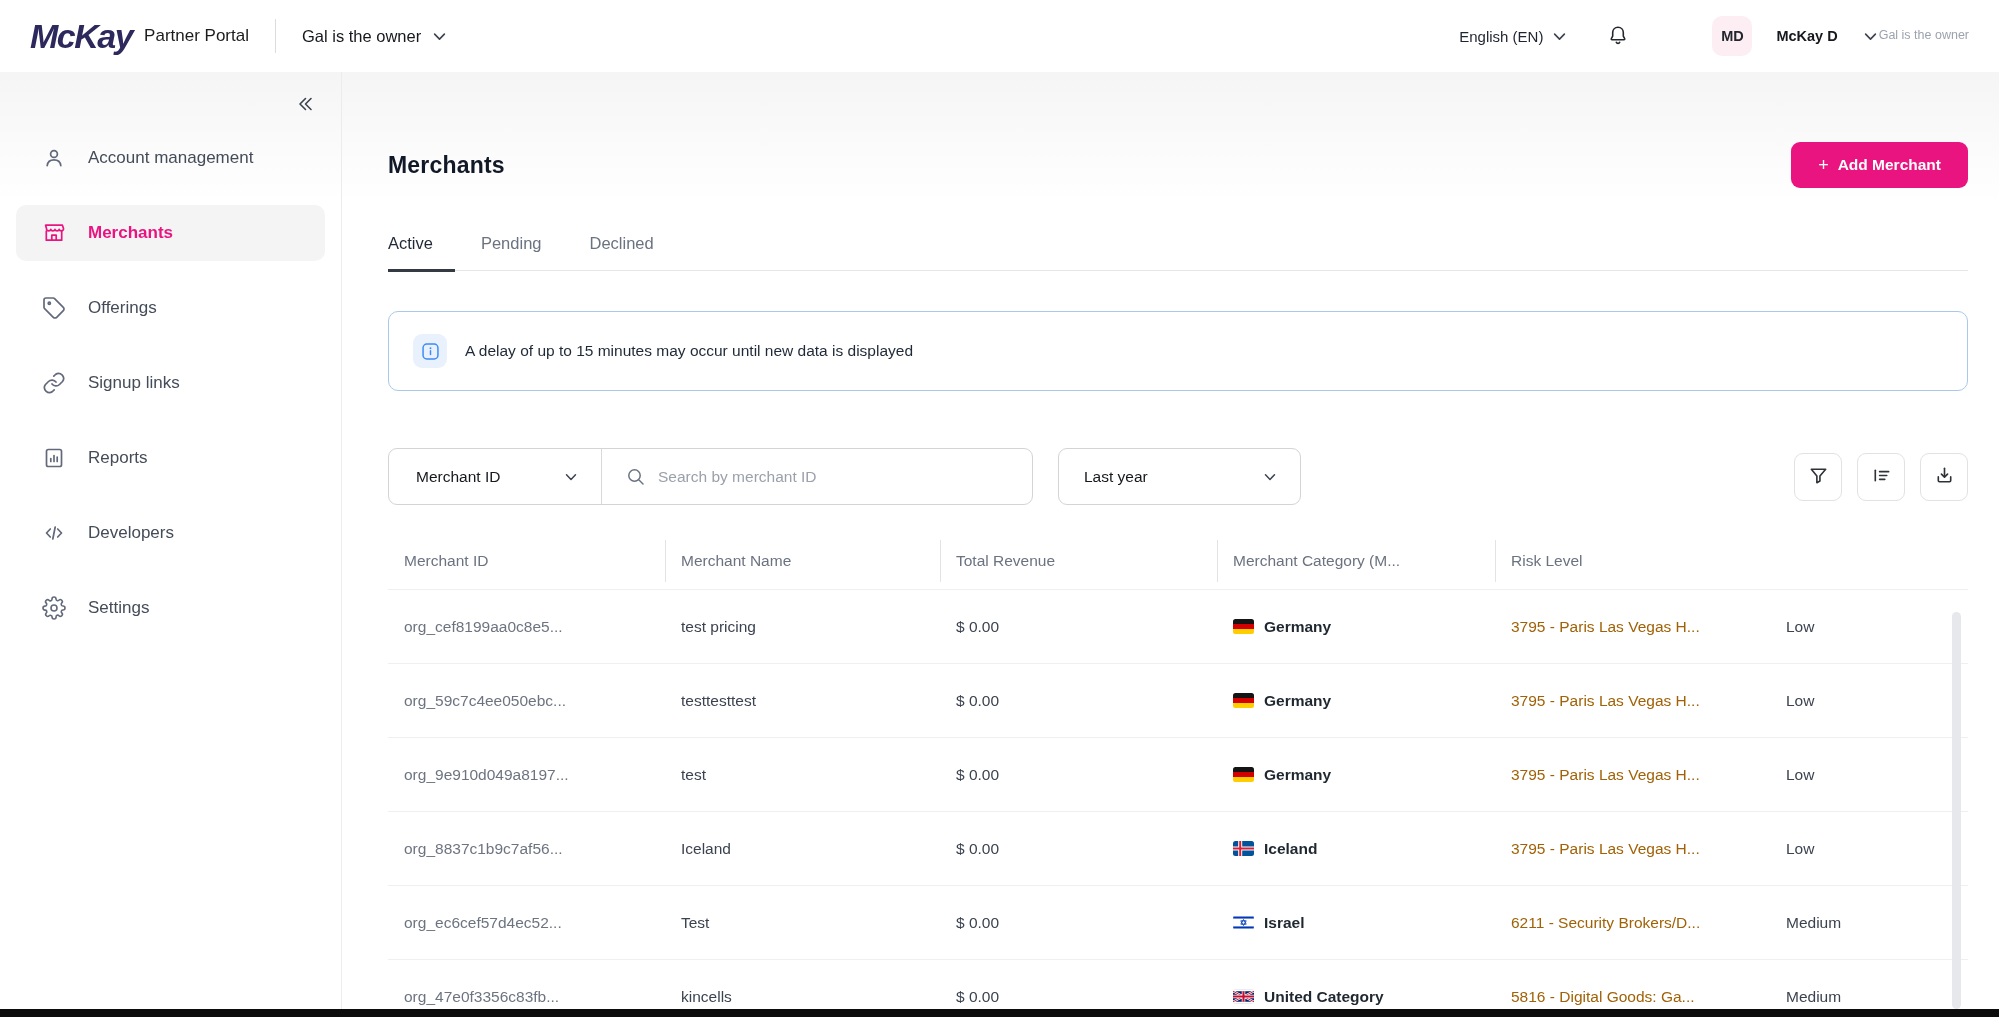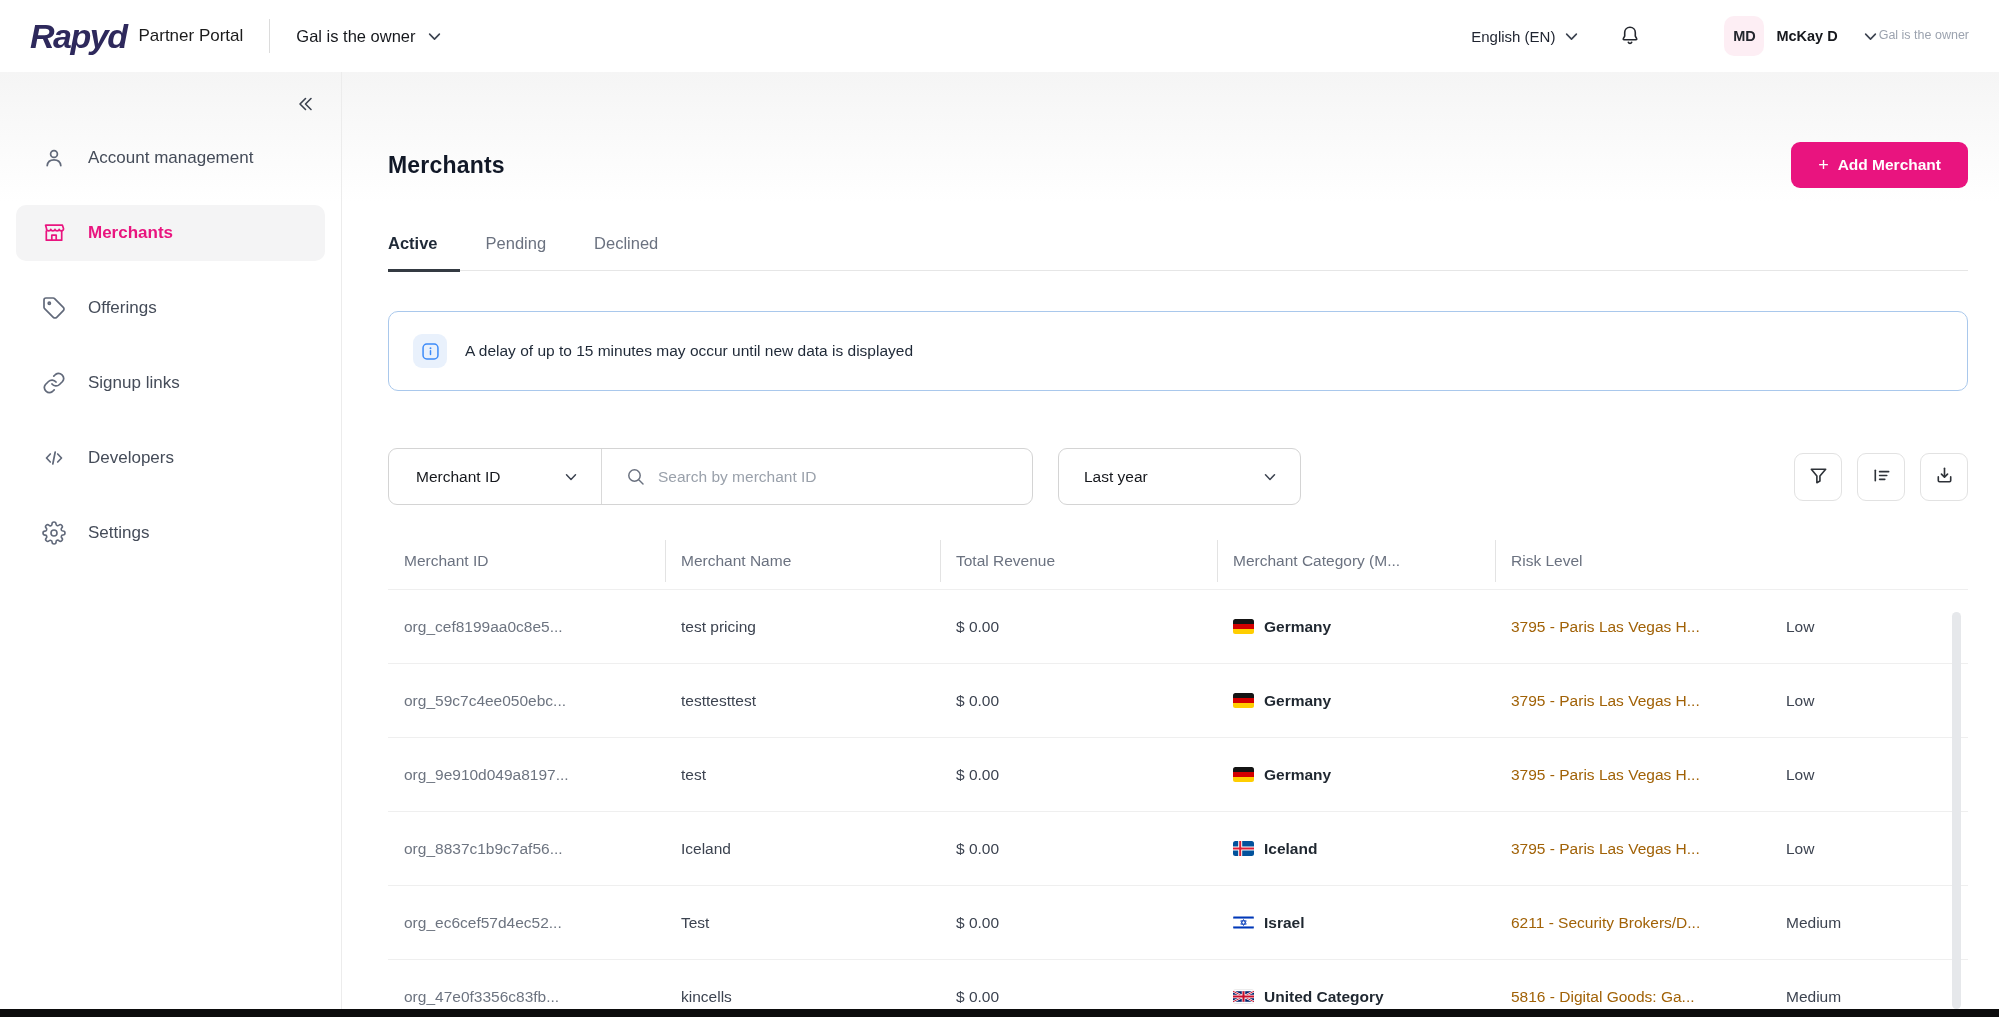--- a/index.html
+++ b/index.html
@@ -17,21 +17,21 @@
   
   header{height:72px;flex:0 0 72px;display:flex;align-items:center;padding:0 30px;background:#fff;}
   .logo{font-size:34px;font-weight:800;font-style:italic;letter-spacing:-1.5px;color:var(--logo);margin-right:12px;line-height:1;}
   .app-title{font-size:17px;color:#1c1c1c;margin-right:26px;}
   .v-divider{width:1px;height:34px;background:#dcdcdc;margin-right:26px;}
   .owner-select{display:flex;align-items:center;gap:12px;font-size:16.5px;color:#16181d;background:none;border:none;cursor:pointer;font-family:inherit;}
   .spacer{flex:1;}
   .chev{display:inline-flex;color:#3c4350;}
   .lang{display:flex;align-items:center;gap:10px;font-size:15px;color:#1f2430;background:none;border:none;cursor:pointer;font-family:inherit;margin-right:40px;}
   .bell-btn{background:none;border:none;cursor:pointer;color:#23262d;margin-right:34px;display:flex;}
-  .user{display:flex;align-items:center;gap:12px;cursor:pointer;padding-left:48px;}
+  .user{display:flex;align-items:center;gap:24px;cursor:pointer;padding-left:48px;}
   .avatar{width:40px;height:40px;border-radius:10px;background:#fdeef4;color:#23262d;font-size:14.5px;font-weight:600;display:flex;align-items:center;justify-content:center;}
   .user-text{display:flex;gap:2px;}
   .user-name-row{display:flex;align-items:center;gap:26px;font-size:14.5px;color:#16181d;font-weight:600;}
   .user-sub{font-size:12.5px;color:#9ca3af;}
 
   
   .content{flex:1;display:flex;min-height:0;}
   aside{position:relative;width:342px;flex:0 0 342px;border-right:1px solid #ececec;background:linear-gradient(180deg,#f5f5f5 0,#ffffff 130px);}
   .collapse-btn{position:absolute;top:22px;right:26px;background:none;border:none;cursor:pointer;color:#3c4350;display:flex;}
   nav{margin-top:58px;display:flex;flex-direction:column;}
@@ -44,21 +44,21 @@
 
   main{flex:1;min-width:0;padding:0 31px 0 46px;background:linear-gradient(180deg,#f5f5f5 0,#ffffff 130px);}
 
   .title-row{margin-top:70px;display:flex;align-items:center;justify-content:space-between;}
   h1{font-size:23px;font-weight:700;color:#111827;letter-spacing:.2px;}
   .add-btn{height:46px;padding:0 27px;border:none;border-radius:9px;background:var(--accent);color:#fff;font-size:15.5px;font-weight:600;font-family:inherit;cursor:pointer;display:flex;align-items:center;gap:9px;}
   .add-btn .plus{font-size:18px;font-weight:400;}
 
   .tabs{margin-top:46px;display:flex;border-bottom:1px solid #e6e6e6;}
   .tab{font-size:16.5px;color:#6b7280;padding:0 22px 17px 0;margin-right:26px;cursor:pointer;position:relative;}
-  .tab.active{color:#1f2937;font-weight:700;}
+  .tab.active{color:#1f2937;font-weight:400;}
   .tab.active::after{content:"";position:absolute;left:0;right:0;bottom:-2px;height:3.5px;background:#343a42;}
 
   .notice{margin-top:40px;height:80px;border:1px solid #a9c8ec;border-radius:10px;display:flex;align-items:center;padding:16px 24px;gap:18px;background:#fff;}
   .notice-icon-box{width:34px;height:34px;border-radius:9px;background:#e9f1fc;display:flex;align-items:center;justify-content:center;flex:0 0 34px;}
   .notice-text{font-size:15.5px;color:#1f2937;}
 
   .filter-row{margin-top:57px;display:flex;align-items:center;height:57px;}
   .search-combo{width:645px;height:57px;border:1px solid #d4d4d4;border-radius:9px;background:#fff;display:flex;overflow:hidden;}
   .field-select{width:213px;display:flex;align-items:center;justify-content:space-between;padding:0 24px 0 27px;border:none;border-right:1px solid #d9d9d9;background:none;font-size:15.5px;color:#16181d;font-family:inherit;cursor:pointer;}
   .search-box{flex:1;display:flex;align-items:center;gap:13px;padding-left:24px;}
@@ -85,21 +85,21 @@
 
   .scrollbar{position:absolute;left:1952px;top:612px;width:9px;height:397px;border-radius:5px;background:#e6e8eb;}
   .bottom-bar{position:absolute;left:0;right:0;bottom:0;height:8px;background:#0c0c0d;}
 </style>
 </head>
 <body>
 
 <div class="app">
 
   <header>
-    <div class="logo">Rapyd</div>
+    <div class="logo">McKay</div>
     <div class="app-title">Partner Portal</div>
     <div class="v-divider"></div>
     <button class="owner-select">
       <span>Gal is the owner</span>
       <span class="chev">
         <svg width="13" height="9" viewBox="0 0 12 8" fill="none">
             <path d="M1.5 1.8 6 6.4 10.5 1.8" stroke="currentColor" stroke-width="1.5" stroke-linecap="round" stroke-linejoin="round"></path>
           </svg>
       </span>
     </button>
@@ -181,20 +181,31 @@
               <svg width="24" height="24" viewBox="0 0 24 24" fill="none" stroke="currentColor" stroke-width="1.7" stroke-linecap="round" stroke-linejoin="round">
                 <path d="M10 13a5 5 0 0 0 7.5.5l3-3a5 5 0 0 0-7-7l-1.7 1.7"></path>
                 <path d="M14 11a5 5 0 0 0-7.5-.5l-3 3a5 5 0 0 0 7 7l1.7-1.7"></path>
               </svg>
             </span>
             <span class="s-label">Signup links</span>
           </div>
           <div class="side-item">
             <span class="s-icon">
               <svg width="24" height="24" viewBox="0 0 24 24" fill="none" stroke="currentColor" stroke-width="1.7" stroke-linecap="round" stroke-linejoin="round">
+                <rect x="4.5" y="3.5" width="15" height="17" rx="1.8"></rect>
+                <path d="M8.8 15.5v-3"></path>
+                <path d="M12 15.5v-6"></path>
+                <path d="M15.2 15.5V11"></path>
+              </svg>
+            </span>
+            <span class="s-label">Reports</span>
+          </div>
+          <div class="side-item">
+            <span class="s-icon">
+              <svg width="24" height="24" viewBox="0 0 24 24" fill="none" stroke="currentColor" stroke-width="1.7" stroke-linecap="round" stroke-linejoin="round">
                 <path d="m8.3 8-3.8 4 3.8 4"></path>
                 <path d="m15.7 8 3.8 4-3.8 4"></path>
                 <path d="m13.2 6-2.4 12"></path>
               </svg>
             </span>
             <span class="s-label">Developers</span>
           </div>
           <div class="side-item">
             <span class="s-icon">
               <svg width="24" height="24" viewBox="0 0 24 24" fill="none" stroke="currentColor" stroke-width="1.6" stroke-linecap="round" stroke-linejoin="round">

